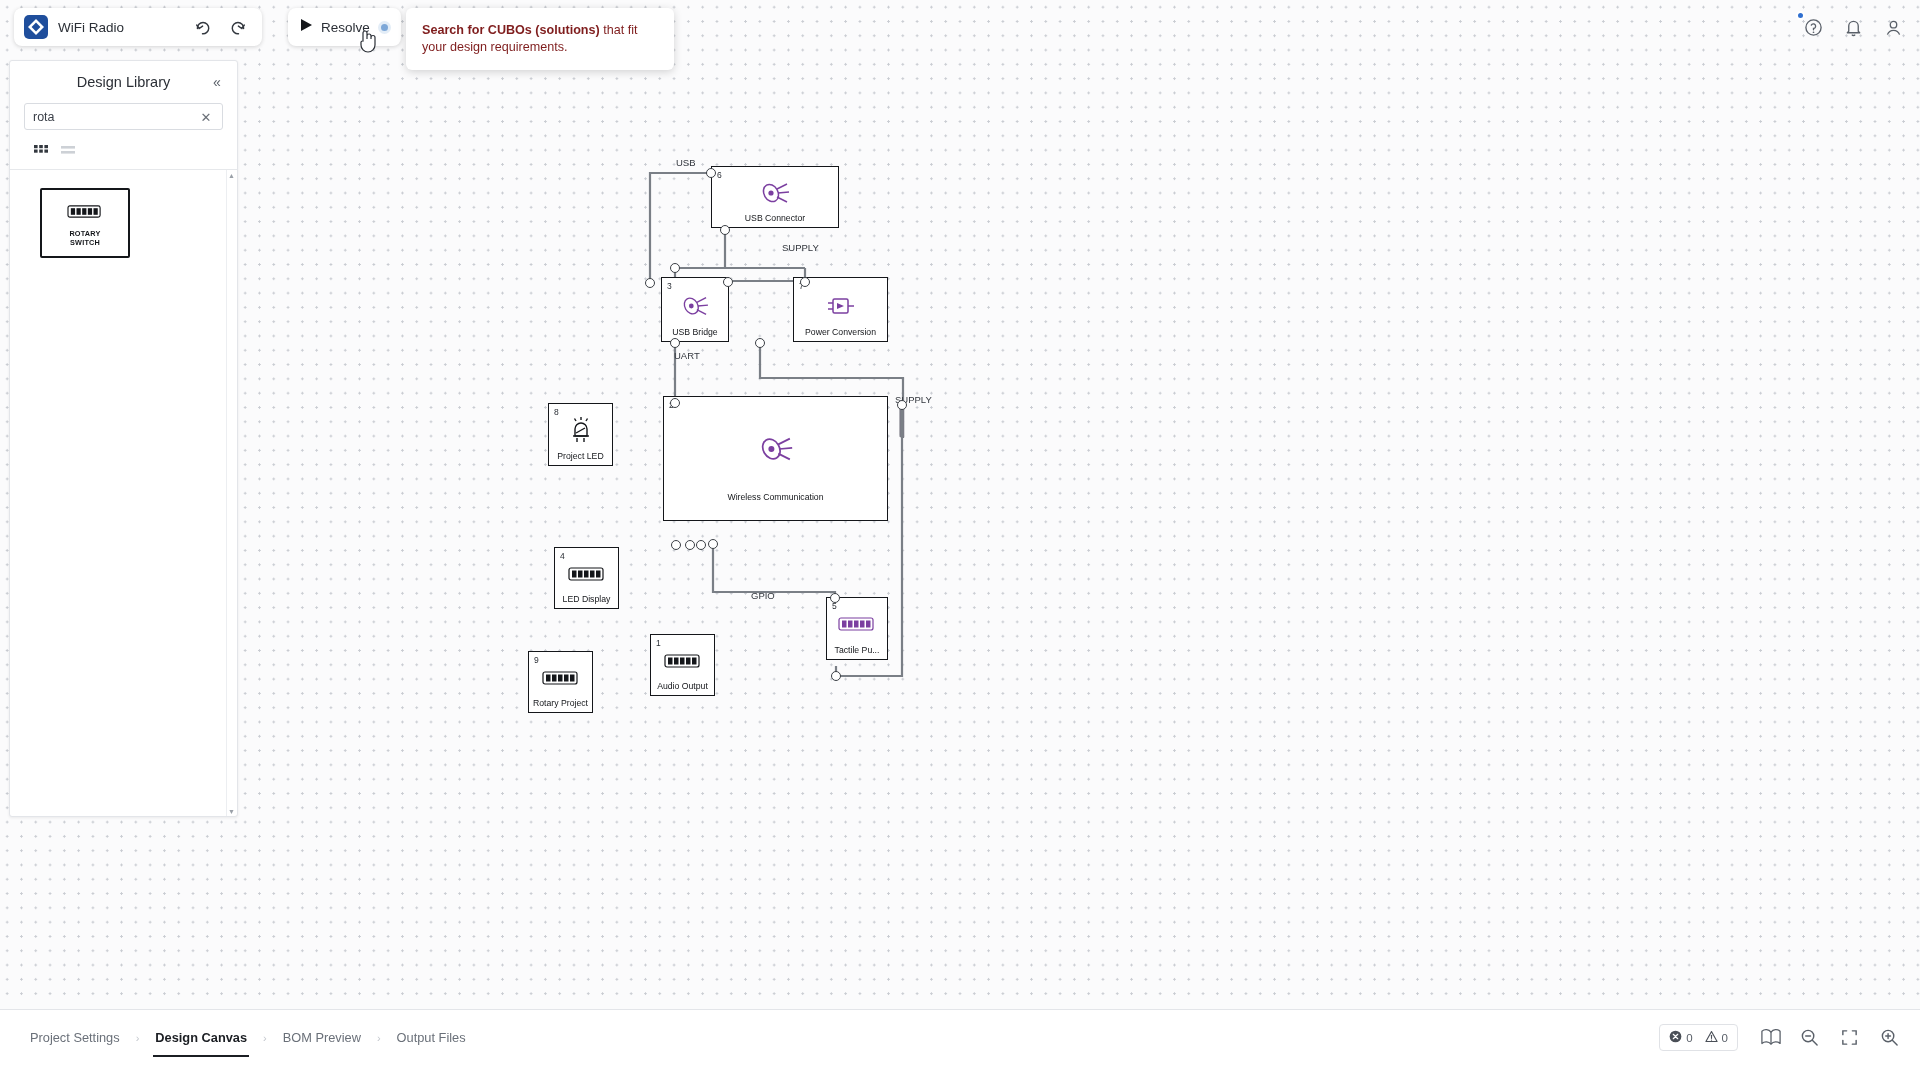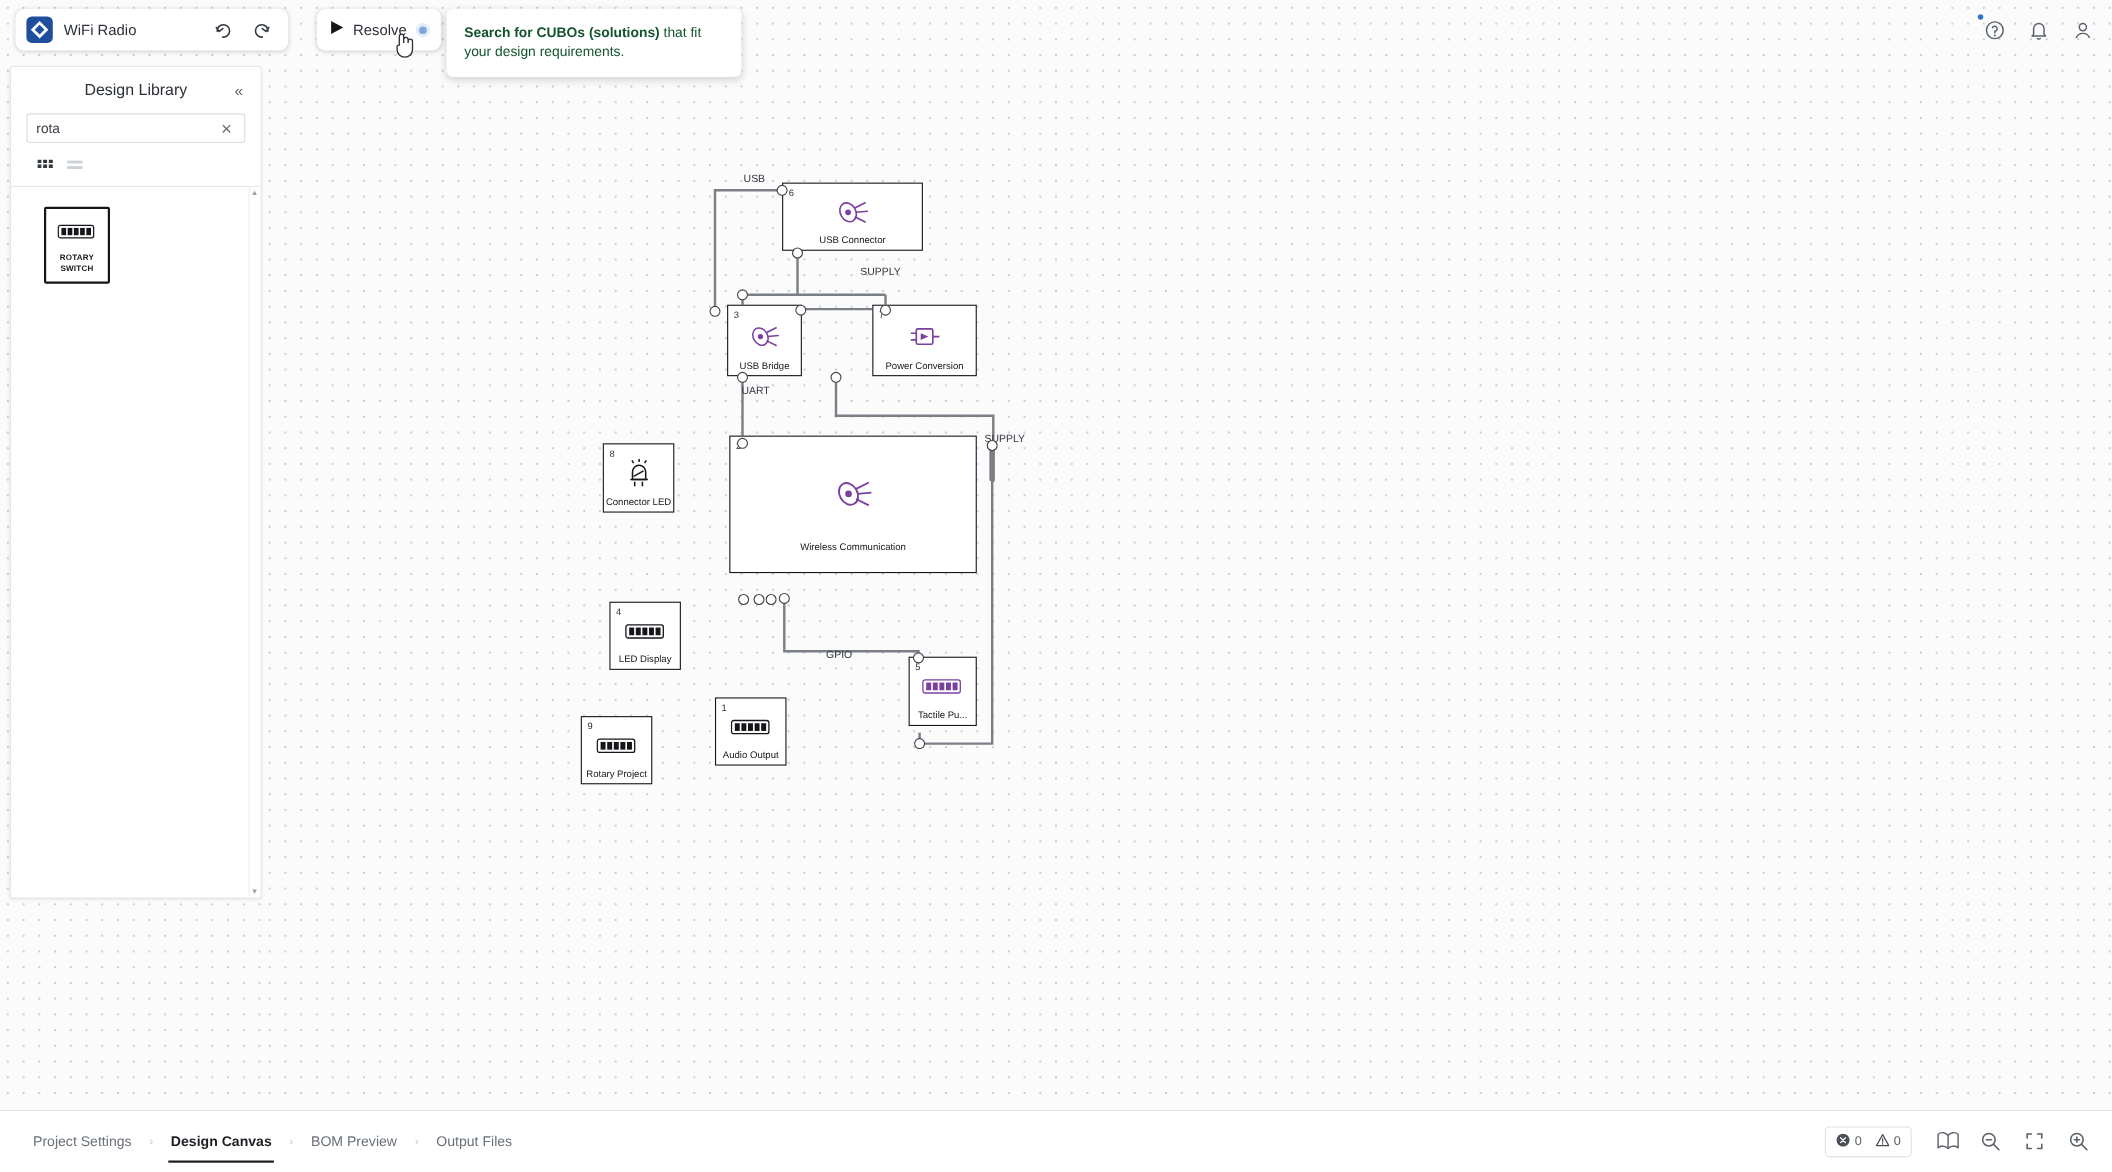--- a/index.html
+++ b/index.html
@@ -43,21 +43,21 @@
   #resolve-label{ font-size:13.5px;}
   #resolve-dot{
     width:13px;height:13px;border-radius:50%;
     background:#7ea8d8; border:3px solid #e3edf7;
   }
 
   
   #tooltip{
     position:absolute; left:406px; top:8px; width:268px;
     background:#fff; border-radius:6px; box-shadow:0 2px 8px rgba(0,0,0,.17);
-    padding:14px 16px; font-size:12.6px; line-height:1.35; color:#14532d;
+    padding:14px 16px; font-size:12.6px; line-height:1.35; color:#7f1d1d;
   }
   #tooltip b{ font-weight:bold; }
 
   
   #cursor{ position:absolute; left:357px; top:28px; width:22px;height:26px;}
 
   
   #topright{ position:absolute; right:12px; top:12px; display:flex; gap:10px; align-items:center;}
   .tr-icon{ position:relative; width:30px;height:30px;display:flex;align-items:center;justify-content:center;cursor:pointer;}
   #help-badge{
@@ -88,21 +88,21 @@
     position:absolute; right:22px; top:5px; width:18px;height:18px;border:none;
     background:transparent; cursor:pointer; color:#6b7179; font-size:13px; line-height:1;
   }
   #view-toggles{ display:flex; gap:9px; padding:14px 0 12px 22px; align-items:center;}
   .vt{ width:18px;height:13px;border:none;background:transparent;cursor:pointer;padding:0;
        display:flex;align-items:center;justify-content:center;}
   #panel-divider{ height:1px; background:#e6e8eb; }
 
   #results{ position:relative; flex:1; overflow:hidden; padding:18px 0 0 30px;}
   .lib-card{
-    width:60px;height:70px;border:2px solid #14161a;border-radius:2px;background:#fff;
+    width:90px;height:70px;border:2px solid #14161a;border-radius:2px;background:#fff;
     display:flex;flex-direction:column;align-items:center;justify-content:center;
     cursor:pointer; padding-top:4px;
   }
   .lib-card .lbl{
     font-size:7.3px; font-weight:bold; color:#14161a; text-align:center;
     line-height:1.25; margin-top:5px; letter-spacing:.2px;
   }
   #panel-scroll{
     position:absolute; right:2px; top:0; width:9px; height:100%;
     background:#fff; border-left:1px solid #eceef1;
@@ -317,21 +317,21 @@
         <path d="M5 19 L21 19"></path>
         <path d="M9 21 L9 25"></path>
             <path d="M16 21 L16 25"></path>
         <path d="M8 16 L17 11"></path>
         <path d="M13 3 L13 0"></path>
             <path d="M8 4 L6.5 1.5"></path>
             <path d="M18 4 L19.5 1.5"></path>
       </g>
         </svg>
     </span>
-    <span class="name">Connector LED</span>
+    <span class="name">Project LED</span>
   </div>
 
   <div class="block" style="left:316px;top:547px;width:65px;height:62px;">
     <span class="num">4</span>
     <span class="gfx" style="margin-bottom:9px;">
       <svg width="38" height="18" viewBox="0 0 38 18">
           <g stroke="#14161a" stroke-width="1.2" fill="none">
         <rect x="1" y="3" width="34" height="12" rx="2"></rect>
         <rect x="4" y="5.5" width="4.5" height="7" fill="#14161a" stroke="none"></rect>
         <rect x="10" y="5.5" width="4.5" height="7" fill="#14161a" stroke="none"></rect>

